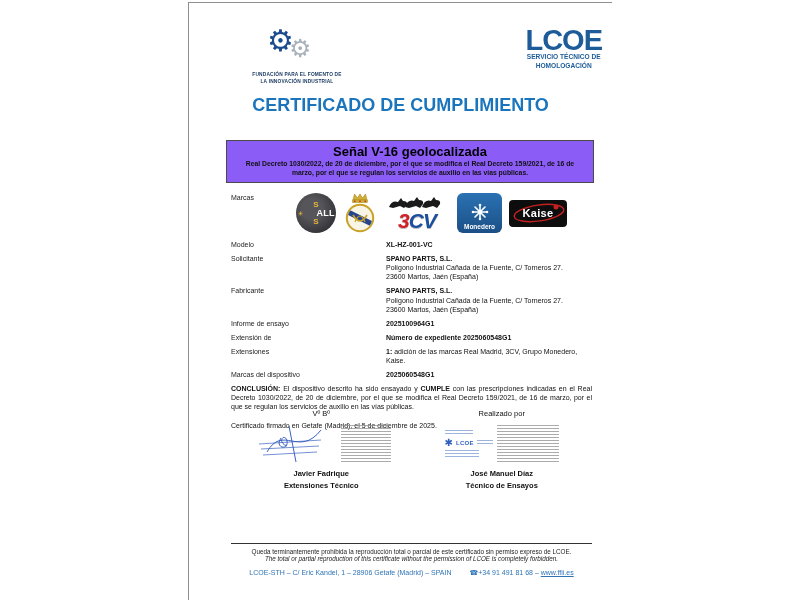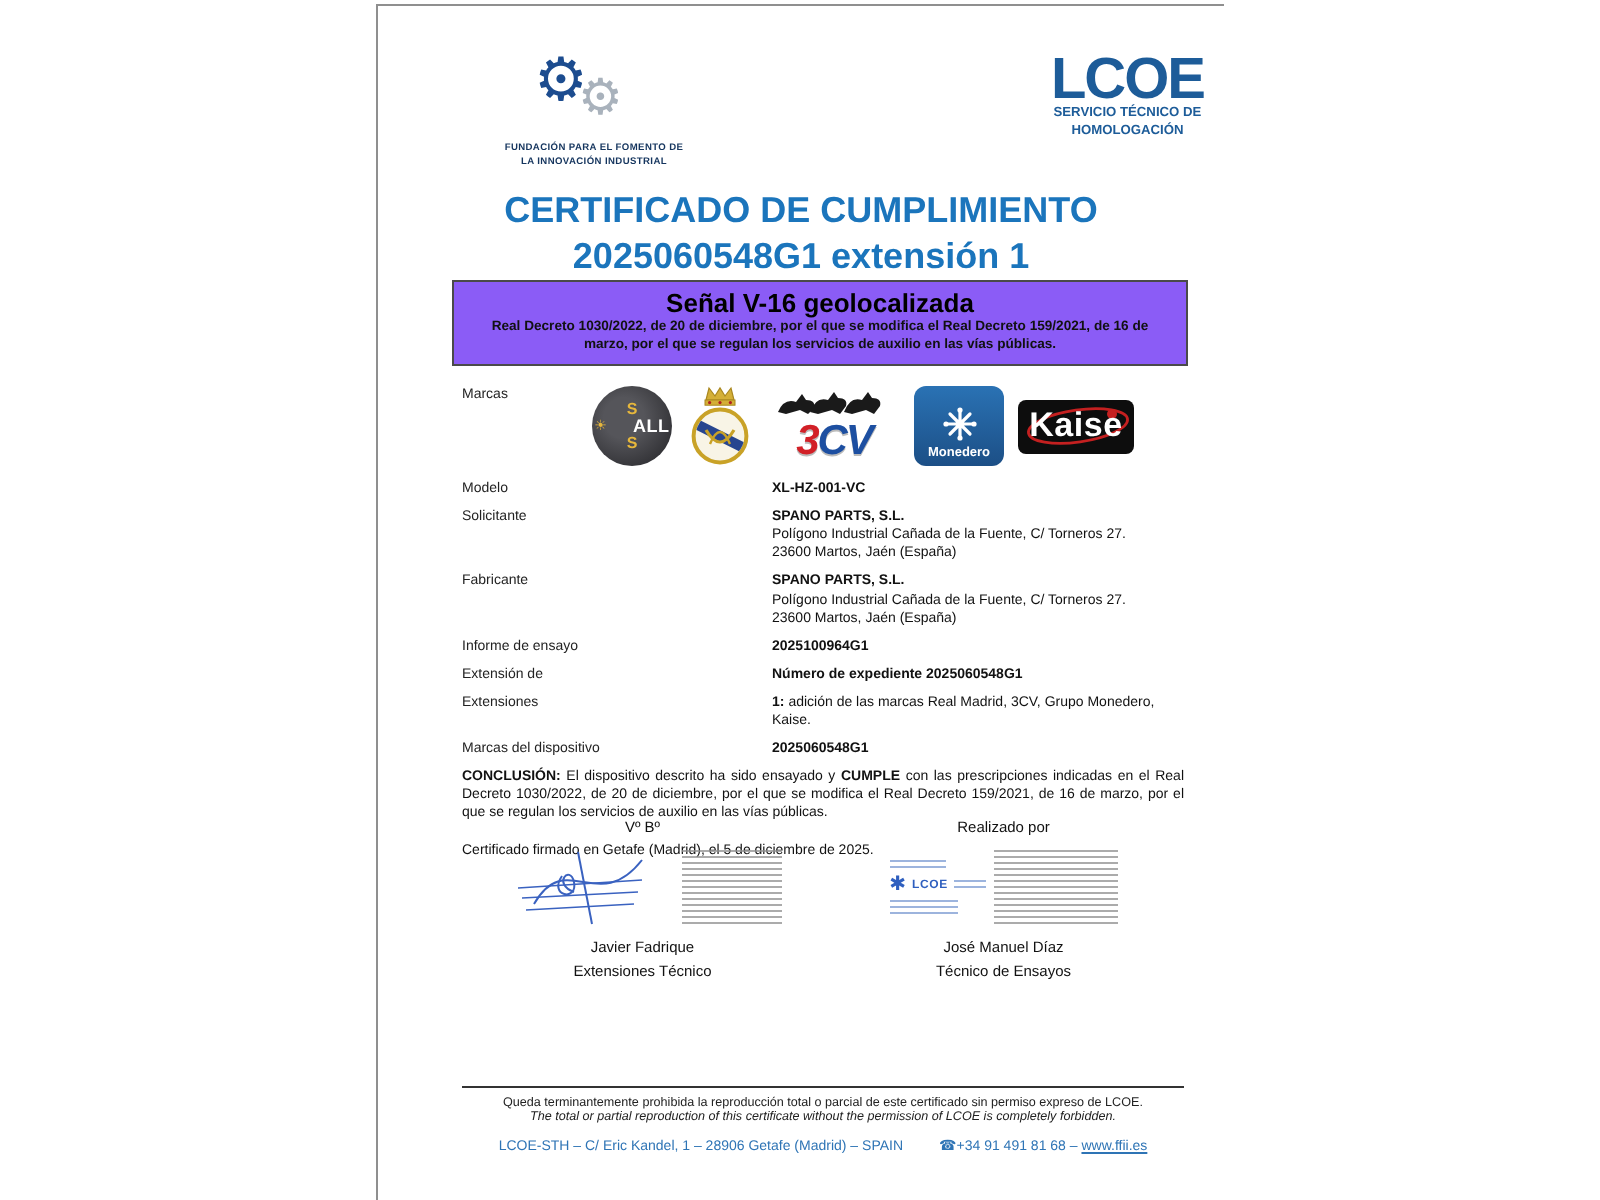--- a/index.html
+++ b/index.html
@@ -61,39 +61,39 @@
   .monedero { width:45px; height:40px; border-radius:6px;
               background:linear-gradient(#2a72b4,#1c4f86); color:#fff; text-align:center;
               display:flex; flex-direction:column; align-items:center; justify-content:flex-end;
               padding-bottom:2px; }
   .monedero svg { margin-bottom:1px; }
   .monedero .mlabel { font-size:6.5px; font-weight:bold; }
 
   .kaise { width:58px; height:27px; border-radius:4px; background:#0d0d0d; position:relative;
            display:flex; align-items:center; justify-content:center; overflow:hidden; }
   .kaise svg { position:absolute; left:0; top:0; }
-  .kaise .klabel { position:relative; color:#fff; font-weight:bold; font-size:17px;
+  .kaise .klabel { position:relative; color:#fff; font-weight:bold; font-size:11px;
                    letter-spacing:.3px; }
 
   
   .conclusion { text-align:justify; margin-top:3px; }
   .signedline { margin-top:9px; }
 
   
   .signatures { position:absolute; top:406px; left:42px; right:20px; display:flex; }
   .sig-col { flex:1; text-align:center; font-size:7.5px; }
   .sig-header { font-weight:normal; margin-bottom:3px; }
   .sig-art { height:46px; display:flex; align-items:center; justify-content:center; gap:4px; }
   .microtext { background:repeating-linear-gradient(#8f8f8f 0 1px, transparent 1px 3px); opacity:.75; }
   .microtext.blue { background:repeating-linear-gradient(#7c9bd2 0 1px, transparent 1px 3px); }
   .stamp { display:flex; flex-direction:column; align-items:flex-start; gap:2px; }
   .stamp-row { display:flex; align-items:center; gap:3px; }
   .stamp-mark { color:#2f5fbf; font-size:10px; line-height:1; }
   .stamp-lcoe { color:#2f5fbf; font-weight:bold; font-size:6px; letter-spacing:.3px; }
-  .sig-name { font-weight:normal; line-height:1.3; margin-top:2px;text-align:center; }
+  .sig-name { font-weight:bold; line-height:1.3; margin-top:2px;text-align:center; }
 
   
   .footer { position:absolute; top:540px; left:42px; right:20px; text-align:center; }
   .footer-rule { border-top:1px solid #333; margin-bottom:4px; }
   .notice-es { font-size:6.3px; color:#222; }
   .notice-en { font-size:6.3px; color:#222; font-style:italic; }
   .contact { margin-top:7px; font-size:7px; color:#2e74b5; }
   .contact .gap { display:inline-block; width:18px; }
   .contact a { color:#2e74b5; text-decoration:underline; }
 </style>
@@ -114,21 +114,20 @@
   </div>
 
   <div class="lcoe">
     <div class="lcoe-word">LCOE</div>
     <div class="lcoe-sub">SERVICIO TÉCNICO DE</div>
     <div class="lcoe-sub">HOMOLOGACIÓN</div>
   </div>
 
   <div class="title">
     <div>CERTIFICADO DE CUMPLIMIENTO</div>
-    <div>2025060548G1 extensión 1</div>
   </div>
 
   <div class="product-box">
     <div class="product-name">Señal V-16 geolocalizada</div>
     <div class="product-reg">Real Decreto 1030/2022, de 20 de diciembre, por el que se modifica el Real Decreto 159/2021, de 16 de marzo, por el que se regulan los servicios de auxilio en las vías públicas.</div>
   </div>
 
   <div class="fields">
 
     <div class="frow">

